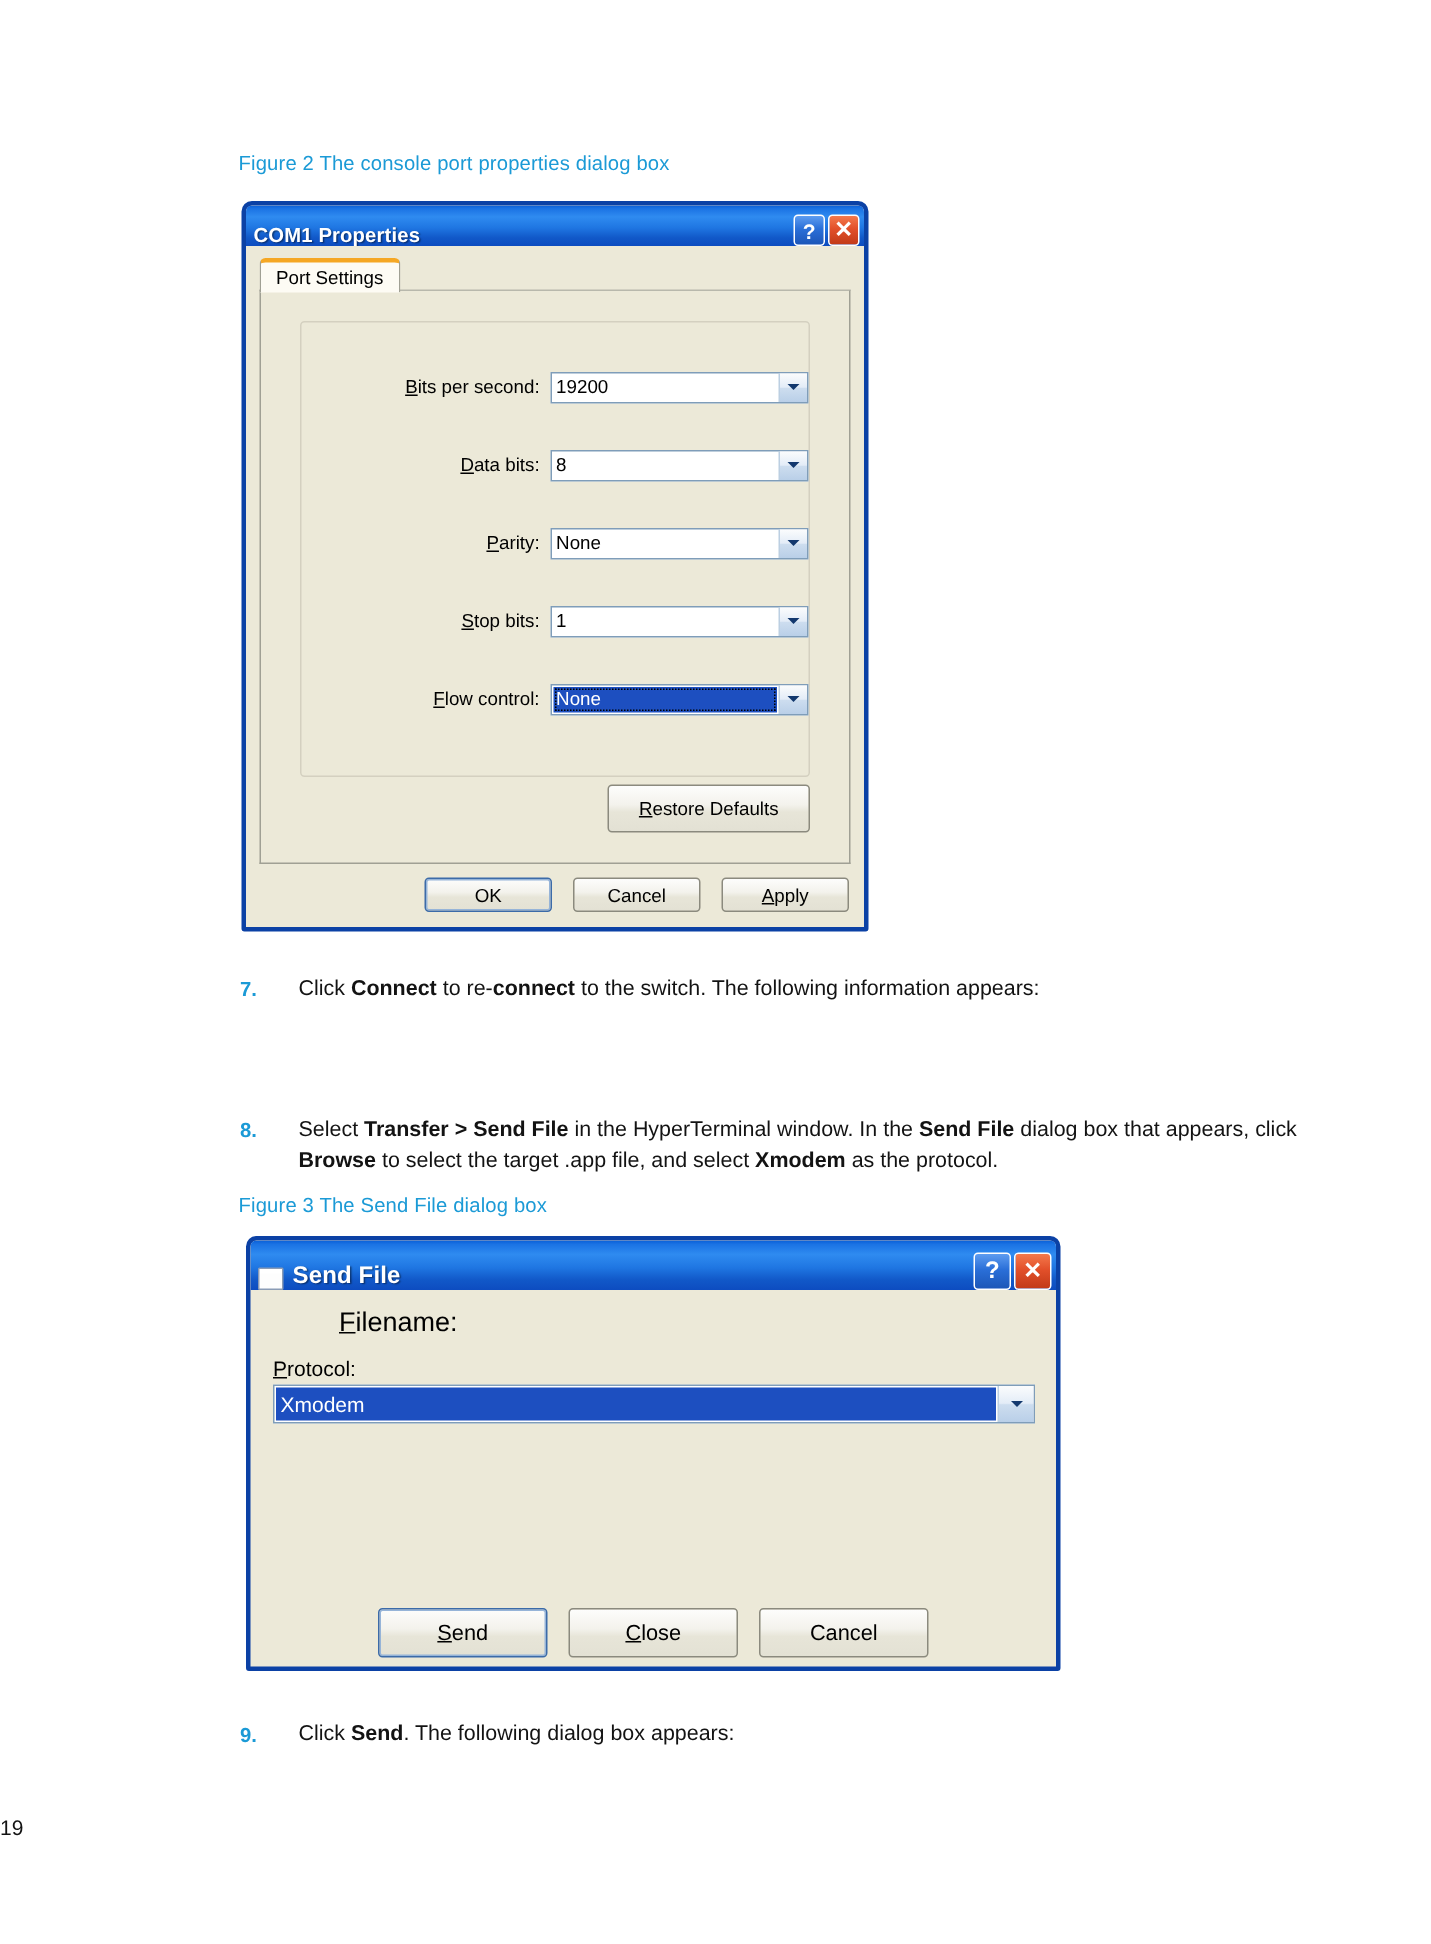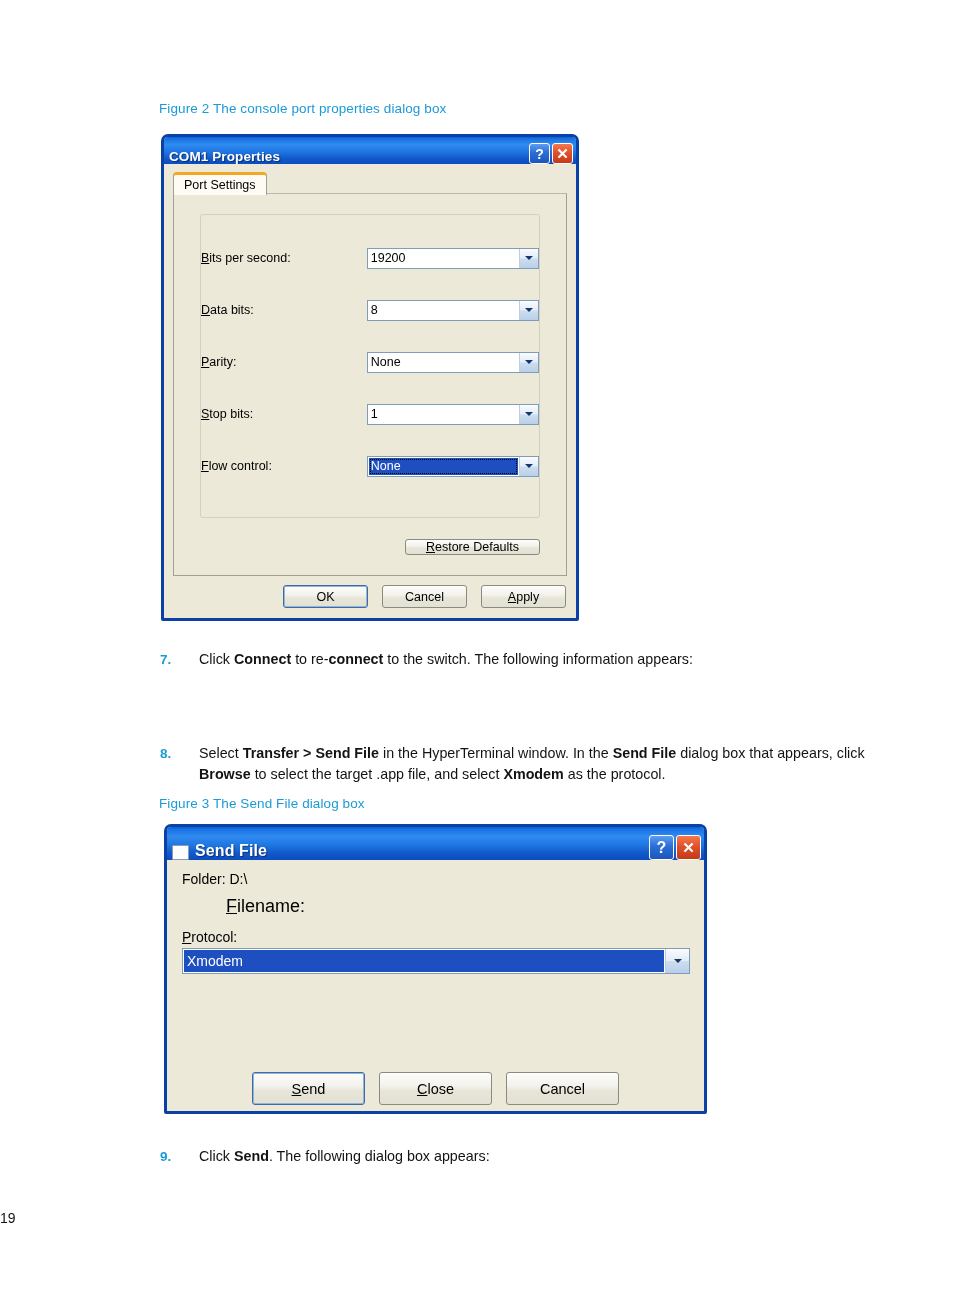--- a/index.html
+++ b/index.html
@@ -171,21 +171,21 @@
   .field-row {
     position: absolute;
     left: 0;
     right: 0;
     height: 22px;
     display: flex;
     align-items: center;
   }
   .field-label {
     width: 172px;
-    text-align: left;
+    text-align: right;
     padding-right: 7px;
     font-size: 12.5px;
     box-sizing: border-box;
     white-space: nowrap;
   }
   .field-label u { text-decoration: underline; }
 
   .combo {
     width: 179px;
     height: 21px;
@@ -248,21 +248,21 @@
   .xp-btn u { text-decoration: underline; }
   .xp-btn.default {
     border: 1px solid #3c6ba8;
     box-shadow: 0 0 0 1px #96b4d8 inset;
   }
   .btn-restore {
     position: absolute;
     right: 26px;
     bottom: 20px;
     width: 135px;
-    height: 16px;
+    height: 32px;
   }
   .btn-bottom-row {
     position: absolute;
     right: 10px;
     bottom: 10px;
     display: flex;
     gap: 14px;
   }
   .btn-bottom-row .xp-btn {
     width: 85px;
@@ -441,21 +441,20 @@
     <div class="tb-btn tb-help" style="width:25px;height:25px;font-size:16px;">
       <span>?</span>
     </div>
     <div class="tb-btn tb-close" style="width:25px;height:25px;font-size:17px;">
       <span>✕</span>
     </div>
   </div>
 
   <div class="sf-body">
 
-    <div class="sf-folder">Folder:  D:\</div>
 
     <div class="sf-label"><u>F</u>ilename:</div>
 
     <div class="sf-protocol-label"><u>P</u>rotocol:</div>
     <div class="sf-combo">
       <div class="val">Xmodem</div>
       <div class="combo-arrow">
           <i class="chev"></i>
         </div>
     </div>

